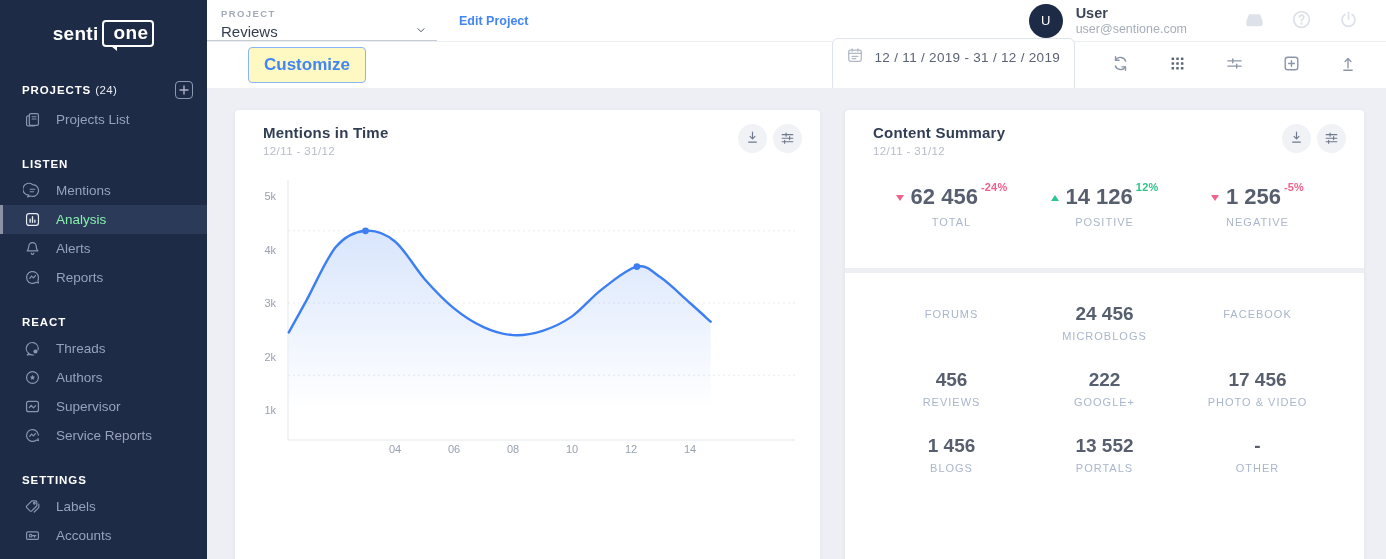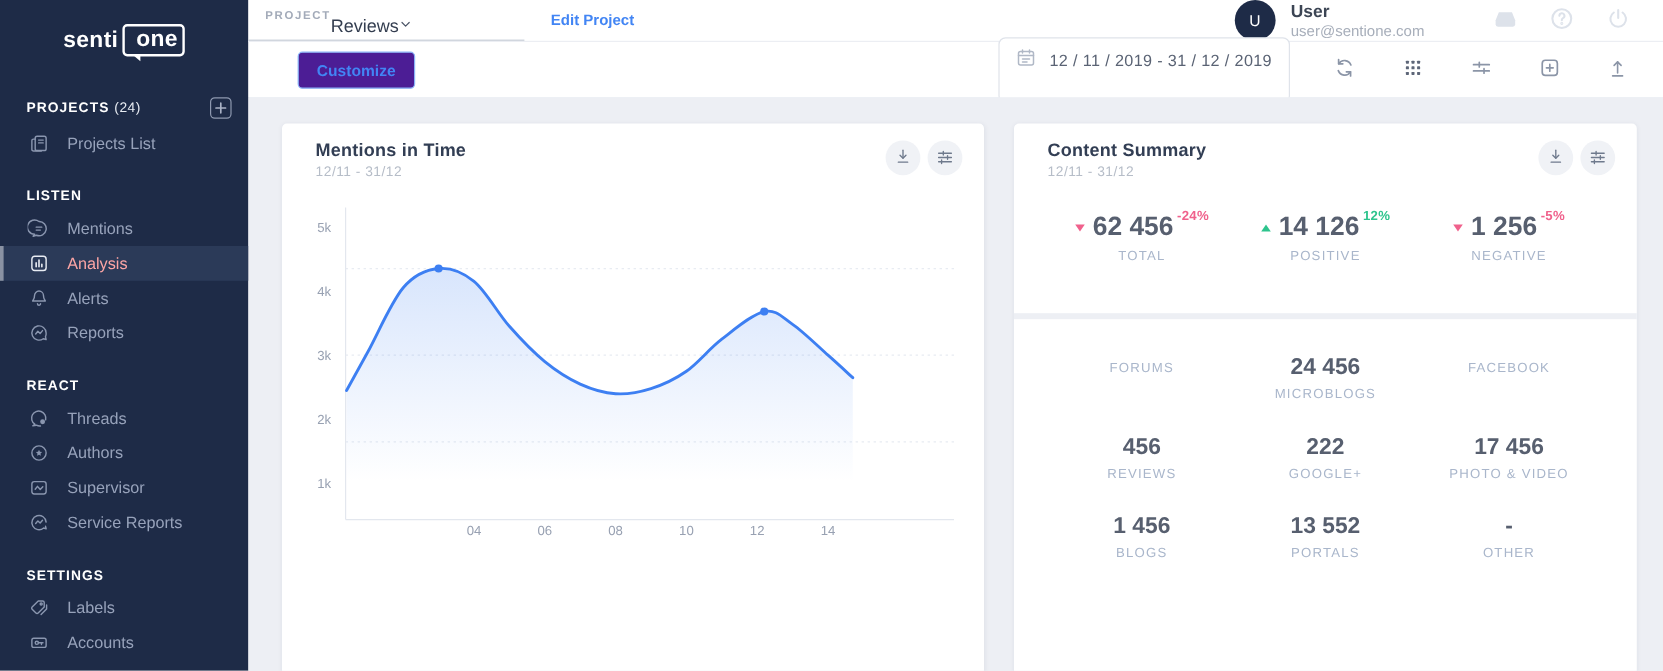--- a/index.html
+++ b/index.html
@@ -10,47 +10,47 @@
   .sidebar { width:207px; min-width:207px; background:#1e2b47; color:#97a2ba; height:559px; overflow:hidden; }
   .logo { display:flex; justify-content:center; align-items:center; gap:1px; padding:20px 0 10px 0; color:#fff; font-size:19px; font-weight:600; letter-spacing:.3px; }
   .logo .logo-box { border:2px solid #fff; border-radius:4px; padding:0 4px 1px 10px; margin-left:2px; position:relative; }
   .logo .logo-box::after { content:""; position:absolute; left:7px; bottom:-6px; width:0; height:0; border-left:6px solid transparent; border-top:5px solid #fff; }
   .sec-head { display:flex; align-items:center; justify-content:space-between; padding:0 14px 0 22px; margin-top:24px; margin-bottom:6px; }
   .sec-title { color:#ffffff; font-size:11.5px; font-weight:700; letter-spacing:.9px; }
   .sec-title .cnt { font-weight:400; color:#e8ecf3; letter-spacing:.4px; }
   .add-btn { background:none; border:1.4px solid #8e99b0; border-radius:4px; width:18px; height:18px; color:#aab3c6; display:flex; align-items:center; justify-content:center; cursor:pointer; padding:0; }
   .s-item { display:flex; align-items:center; gap:14px; height:29px; padding-left:22px; font-size:13.5px; cursor:pointer; position:relative; color:#97a2ba; }
   .s-item .icn { width:20px; height:20px; display:flex; align-items:center; justify-content:center; color:#8a96af; }
-  .s-item.active { background:#2b3a58; color:#fca5a5; }
+  .s-item.active { background:#2b3a58; color:#86efac; }
   .s-item.active .icn { color:#e8ecf3; }
   .s-item.active::before { content:""; position:absolute; left:0; top:0; bottom:0; width:3px; background:rgba(255,255,255,.45); }
   .icn svg { stroke:currentColor; fill:none; stroke-width:1.5; stroke-linecap:round; stroke-linejoin:round; }
 
   
   .right { flex:1; display:flex; flex-direction:column; }
 
   
   .topbar { height:57px; background:#fff; display:flex; align-items:stretch; border-bottom:1px solid #eceef3; }
-  .project-select { width:230px; padding:8px 10px 0 14px; border-bottom:1px solid #c6ccd6; display:flex; flex-direction:row; cursor:pointer; position:relative; }
+  .project-select { width:230px; padding:8px 10px 0 14px; border-bottom:1px solid #c6ccd6; display:flex; flex-direction:column; cursor:pointer; position:relative; }
   .p-label { font-size:9.5px; letter-spacing:1.4px; color:#a3abb9; font-weight:600; }
   .p-row { display:flex; align-items:center; justify-content:space-between; margin-top:3px; }
   .p-name { font-size:15px; color:#333d4f; }
   .chev { color:#4a5466; }
   .edit-link { align-self:center; margin-left:22px; font-size:12.5px; font-weight:700; color:#4285f4; text-decoration:none; cursor:pointer; }
   .user { margin-left:auto; display:flex; align-items:center; gap:13px; cursor:pointer; }
   .avatar { width:34px; height:34px; border-radius:50%; background:#1e2b47; color:#fff; font-size:13px; display:flex; align-items:center; justify-content:center; }
   .uname { font-size:14.5px; font-weight:600; color:#3c4554; }
   .uemail { font-size:12.5px; color:#a7aeba; margin-top:1px; }
   .hicons { display:flex; align-items:center; gap:23px; margin-left:55px; padding-right:26px; color:#dde2ea; }
   .hicon { background:none; border:none; color:#dde2ea; cursor:pointer; width:24px; height:24px; padding:0; display:flex; align-items:center; justify-content:center; }
   .hicon svg { stroke:currentColor; fill:none; stroke-width:1.8; stroke-linecap:round; stroke-linejoin:round; }
 
   
   .toolbar { height:46px; background:#fff; display:flex; align-items:center; padding:0 26px 0 41px; }
-  .customize { border:1px solid #8ab4f8; color:#4285f4; background:#4c1d95; border-radius:4px; font-size:13px; font-weight:600; padding:7px 15px; cursor:pointer; font-family:inherit; }
+  .customize { border:1px solid #8ab4f8; color:#4285f4; background:#fef9c3; border-radius:4px; font-size:17px; font-weight:600; padding:7px 15px; cursor:pointer; font-family:inherit; }
   .datepicker { margin-left:auto; display:flex; align-items:center; gap:10px; border:1px solid #dfe3ea; border-radius:6px; padding:6px 14px 22px 12px; color:#b0b8c6; cursor:pointer; background:#fff; }
   .datepicker .dtext { font-size:13.5px; color:#5a6374; letter-spacing:.3px; }
   .tb-icon { background:none; border:none; cursor:pointer; color:#8b95a7; width:24px; height:24px; padding:0; margin-left:33px; display:flex; align-items:center; justify-content:center; }
   .tb-icon svg { stroke:currentColor; fill:none; stroke-width:1.6; stroke-linecap:round; stroke-linejoin:round; }
   .tb-icon.dark { color:#5d6678; }
 
   
   .content { flex:1; display:flex; gap:25px; padding:22px 22px 0 28px; background:#edeff4; }
   .card { background:#fff; border-radius:4px; box-shadow:0 1px 4px rgba(30,43,71,.07); height:496px; position:relative; }
   .mentions-card { width:585px; min-width:585px; }

